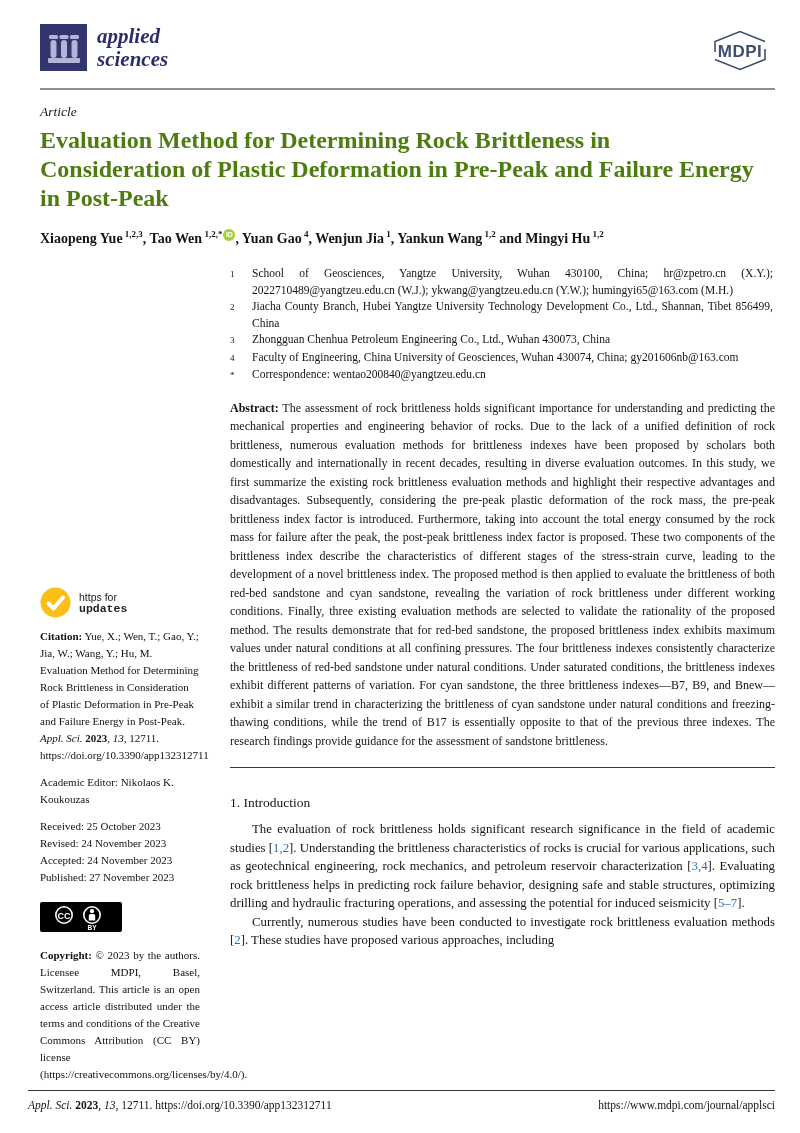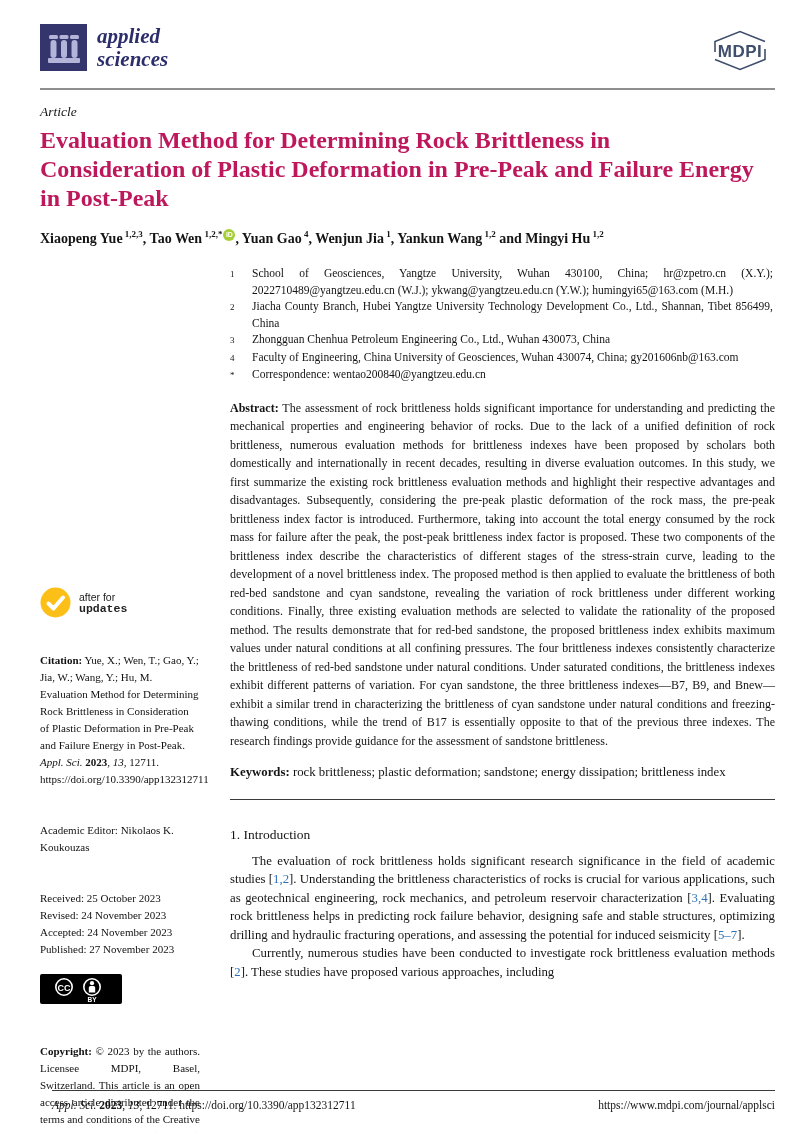--- a/index.html
+++ b/index.html
@@ -11,58 +11,58 @@
   }
   
   .header { display:flex; justify-content:space-between; align-items:flex-start; }
   .journal-logo { display:flex; align-items:center; }
   .logo-box { width:47px; height:47px; background:#34356c; display:flex; align-items:center; justify-content:center; }
   .journal-name { margin-left:10px; font-style:italic; font-weight:bold; font-size:21px; line-height:23px; color:#2c2d6b; }
   .mdpi-logo { margin-top:4px; margin-right:3px; }
   .header-rule { border:none; border-top:2px solid #8f8f8f; margin-top:10px; }
   
   .article-type { font-style:italic; font-size:13.5px; margin-top:14px; }
-  .title { font-size:24px; font-weight:bold; line-height:1.2; margin-top:6px; padding-right:20px; color:#be185d; }
+  .title { font-size:24px; font-weight:bold; line-height:1.2; margin-top:6px; padding-right:20px; color:#4d7c0f; }
   .authors { margin-top:17px; font-size:14px; font-weight:bold; }
   .authors sup { font-size:9px; }
   .orcid {
     display:inline-block; width:12px; height:12px; border-radius:50%;
     background:#a6ce39; color:#fff; font-family:"Liberation Sans",sans-serif;
     font-size:7px; font-weight:bold; text-align:center; line-height:12px;
     vertical-align:super; margin-left:1px;
   }
   
   .columns { display:flex; margin-top:18px; }
   .sidebar { width:160px; margin-right:30px; padding-top:322px; font-size:11px; line-height:17px; color:#111; }
   .main { flex:1; }
   
   .badge { display:flex; align-items:center; }
   .badge-circle { width:31px; height:31px; flex:0 0 31px; }
   .badge-text { margin-left:8px; font-family:"Liberation Sans",sans-serif; font-size:10.5px; line-height:12px; color:#222; }
   .badge-text .b2 { font-weight:bold; font-size:11.5px;font-family:Liberation Mono, monospace; }
-  .sb-block { margin-top:34px; }
+  .sb-block { margin-top:10px; }
   .sb-label { font-weight:bold; }
   .cc-box { margin-top:16px; }
   .copyright { text-align:justify; }
   .it { font-style:italic; }
   .bd { font-weight:bold; }
   
   .affiliations { font-size:11.5px; line-height:16.5px; }
   .aff-row { display:flex; }
   .aff-marker { width:22px; flex:0 0 22px; text-align:left; font-size:9px; vertical-align:super; padding-top:1px; }
   .aff-text { flex:1; text-align:justify; padding-right:2px; }
   .abstract { margin-top:15px; font-size:12px; line-height:18.5px; text-align:justify; }
   .keywords { margin-top:13px; font-size:12.8px; line-height:18.5px; text-align:justify; }
   .body-rule { border:none; border-top:1.2px solid #3a3a3a; margin-top:17px; }
   .section-heading { margin-top:27px; font-size:13.5px; font-weight:normal; }
   .para { margin-top:9px; font-size:12.8px; line-height:18.5px; text-align:justify; text-indent:22px; }
   .para + .para { margin-top:0; }
   .cite { color:#2e71b8; }
   
-  .footer { position:absolute; left:52px; right:25px; top:1090px; }
+  .footer { position:absolute; left:28px; right:25px; top:1090px; }
   .footer-rule { border:none; border-top:1.2px solid #3a3a3a; }
   .footer-row { display:flex; justify-content:space-between; margin-top:8px; font-size:11.5px; }
 </style>
 </head>
 <body>
 
 <div class="page">
 
   <div class="header">
     <div class="journal-logo">
@@ -102,21 +102,21 @@
 
     <div class="sidebar">
       <div class="badge">
         <div class="badge-circle">
           <svg width="31" height="31" viewBox="0 0 31 31">
             <circle cx="15.5" cy="15.5" r="15" fill="#fbbf17"></circle>
             <path d="M8.5 16.5 L13.5 21.5 L23 10.5" fill="none" stroke="#ffffff" stroke-width="4" stroke-linecap="round" stroke-linejoin="round"></path>
           </svg>
         </div>
         <div class="badge-text">
-          <div>after for</div>
+          <div>https for</div>
           <div class="b2">updates</div>
         </div>
       </div>
 
       <div class="sb-block">
         <span class="sb-label">Citation:</span><span><span> Yue, X.; Wen, T.; Gao, Y.; Jia, W.; Wang, Y.; Hu, M. Evaluation Method for Determining Rock Brittleness in Consideration of Plastic Deformation in Pre-Peak and Failure Energy in Post-Peak. </span><span class="it">Appl. Sci.</span><span> </span><span class="bd">2023</span><span>, </span><span class="it">13</span><span>, 12711. https://doi.org/10.3390/app132312711</span></span>
       </div>
 
       <div class="sb-block">Academic Editor: Nikolaos K. Koukouzas</div>
 
@@ -163,23 +163,20 @@
           <div class="aff-row">
             <div class="aff-marker">*</div>
             <div class="aff-text">Correspondence: wentao200840@yangtzeu.edu.cn</div>
           </div>
         </div>
 
       <div class="abstract">
         <span class="bd">Abstract:</span><span> The assessment of rock brittleness holds significant importance for understanding and predicting the mechanical properties and engineering behavior of rocks. Due to the lack of a unified definition of rock brittleness, numerous evaluation methods for brittleness indexes have been proposed by scholars both domestically and internationally in recent decades, resulting in diverse evaluation outcomes. In this study, we first summarize the existing rock brittleness evaluation methods and highlight their respective advantages and disadvantages. Subsequently, considering the pre-peak plastic deformation of the rock mass, the pre-peak brittleness index factor is introduced. Furthermore, taking into account the total energy consumed by the rock mass for failure after the peak, the post-peak brittleness index factor is proposed. These two components of the brittleness index describe the characteristics of different stages of the stress-strain curve, leading to the development of a novel brittleness index. The proposed method is then applied to evaluate the brittleness of both red-bed sandstone and cyan sandstone, revealing the variation of rock brittleness under different working conditions. Finally, three existing evaluation methods are selected to validate the rationality of the proposed method. The results demonstrate that for red-bed sandstone, the proposed brittleness index exhibits maximum values under natural conditions at all confining pressures. The four brittleness indexes consistently characterize the brittleness of red-bed sandstone under natural conditions. Under saturated conditions, the brittleness indexes exhibit different patterns of variation. For cyan sandstone, the three brittleness indexes—B7, B9, and Bnew—exhibit a similar trend in characterizing the brittleness of cyan sandstone under natural conditions and freezing-thawing conditions, while the trend of B17 is essentially opposite to that of the previous three indexes. The research findings provide guidance for the assessment of sandstone brittleness.</span>
       </div>
 
-      <div class="keywords">
-        <span class="bd">Keywords:</span><span> rock brittleness; plastic deformation; sandstone; energy dissipation; brittleness index</span>
-      </div>
 
       <hr class="body-rule">
 
       <div class="section-heading">1. Introduction</div>
       <p class="para"><span>The evaluation of rock brittleness holds significant research significance in the field of academic studies </span><span>[</span><span class="cite">1,2</span><span>]</span><span>. Understanding the brittleness characteristics of rocks is crucial for various applications, such as geotechnical engineering, rock mechanics, and petroleum reservoir characterization </span><span>[</span><span class="cite">3,4</span><span>]</span><span>. Evaluating rock brittleness helps in predicting rock failure behavior, designing safe and stable structures, optimizing drilling and hydraulic fracturing operations, and assessing the potential for induced seismicity </span><span>[</span><span class="cite">5–7</span><span>]</span><span>.</span></p>
       <p class="para"><span>Currently, numerous studies have been conducted to investigate rock brittleness evaluation methods </span><span>[</span><span class="cite">2</span><span>]</span><span>. These studies have proposed various approaches, including</span></p>
     </div>
   </div>
 
   <div class="footer">

